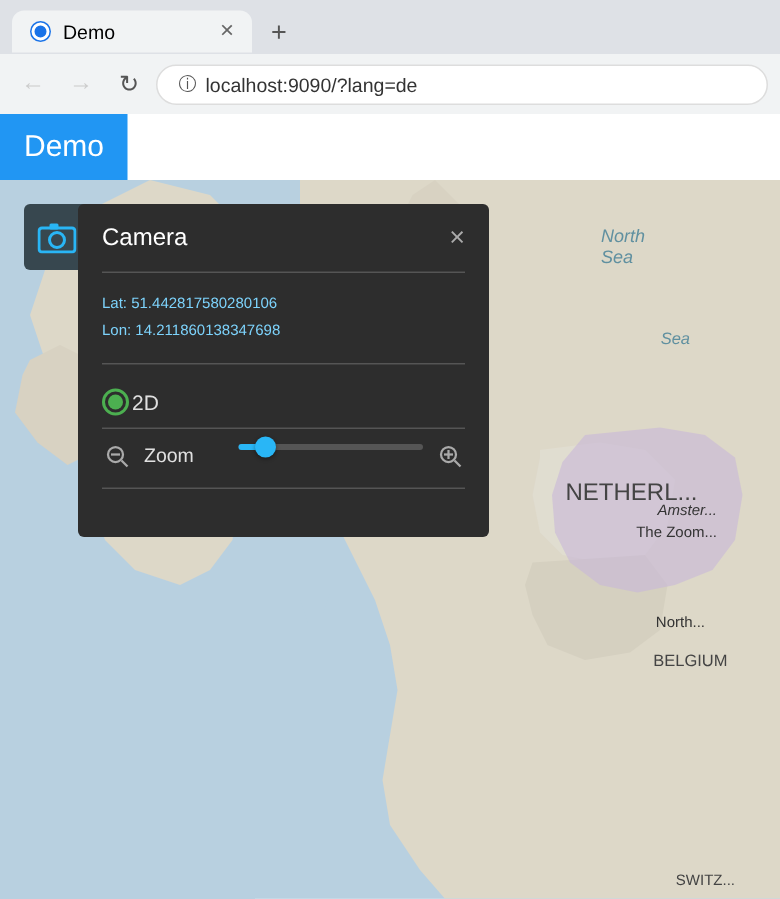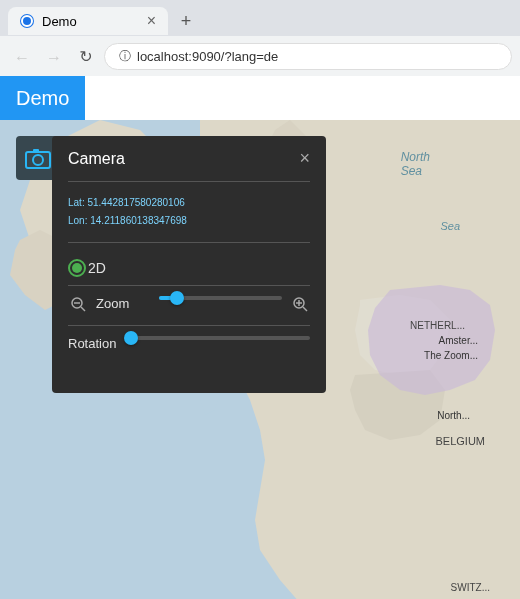--- a/index.html
+++ b/index.html
@@ -287,29 +287,30 @@
       top: 100px;
       right: 60px;
       font-size: 11px;
       color: #6090a0;
       font-style: italic;
     }
     .netherlands-label {
       position: absolute;
       top: 200px;
       right: 55px;
-      font-size: 10px;
+      font-size: 16px;
       color: #444;
     }
     .amster-label {
       position: absolute;
       top: 215px;
       right: 42px;
       font-size: 10px;
       color: #333;
+      font-style: italic;
     }
     .hague-label {
       position: absolute;
       top: 230px;
       right: 42px;
       font-size: 10px;
       color: #333;
     }
     .brusse-label {
       position: absolute;
@@ -449,21 +450,14 @@
           <circle cx="7" cy="7" r="5" stroke="#aaa" stroke-width="1.5" fill="none"></circle>
           <line x1="11" y1="11" x2="15" y2="15" stroke="#aaa" stroke-width="1.5"></line>
           <line x1="7" y1="4" x2="7" y2="10" stroke="#aaa" stroke-width="1.5"></line>
           <line x1="4" y1="7" x2="10" y2="7" stroke="#aaa" stroke-width="1.5"></line>
         </svg>
       </div>
     </div>
 
     <div class="panel-divider"></div>
 
-    <div class="slider-row">
-      <span class="slider-label">Rotation</span>
-      <div class="slider-track">
-        <div class="slider-fill" style="width: 0%;"></div>
-        <div class="slider-thumb" style="left: 0%;"></div>
-      </div>
-    </div>
   </div>
 </div>
 
 </body></html>

